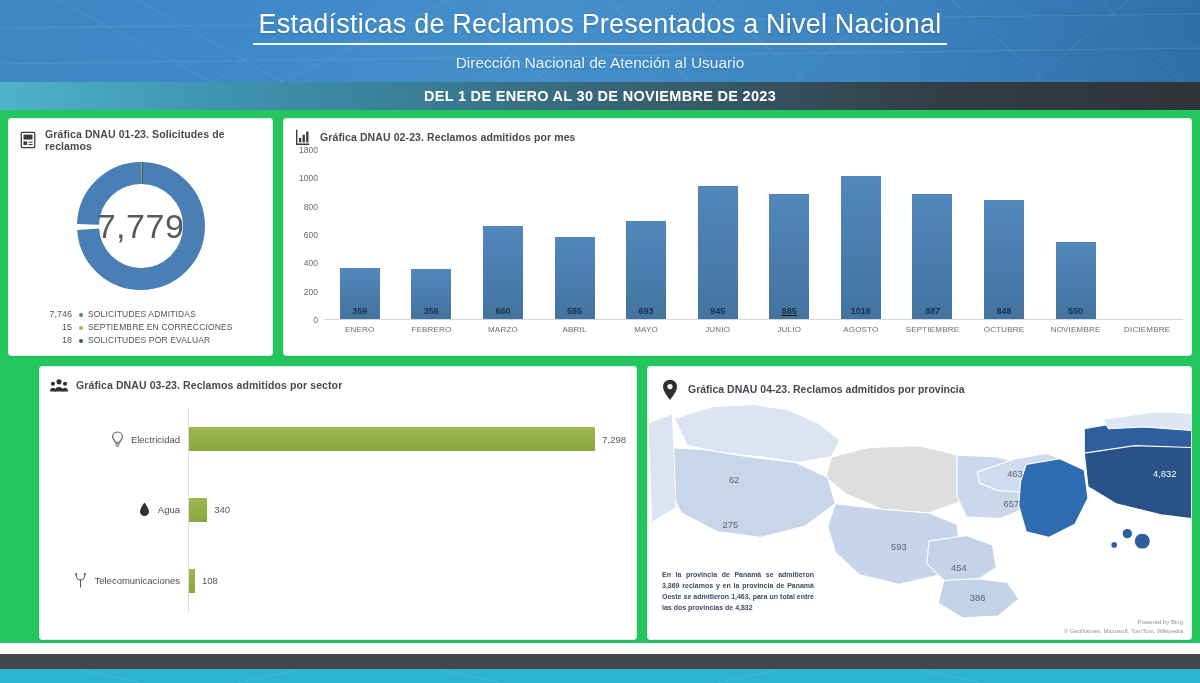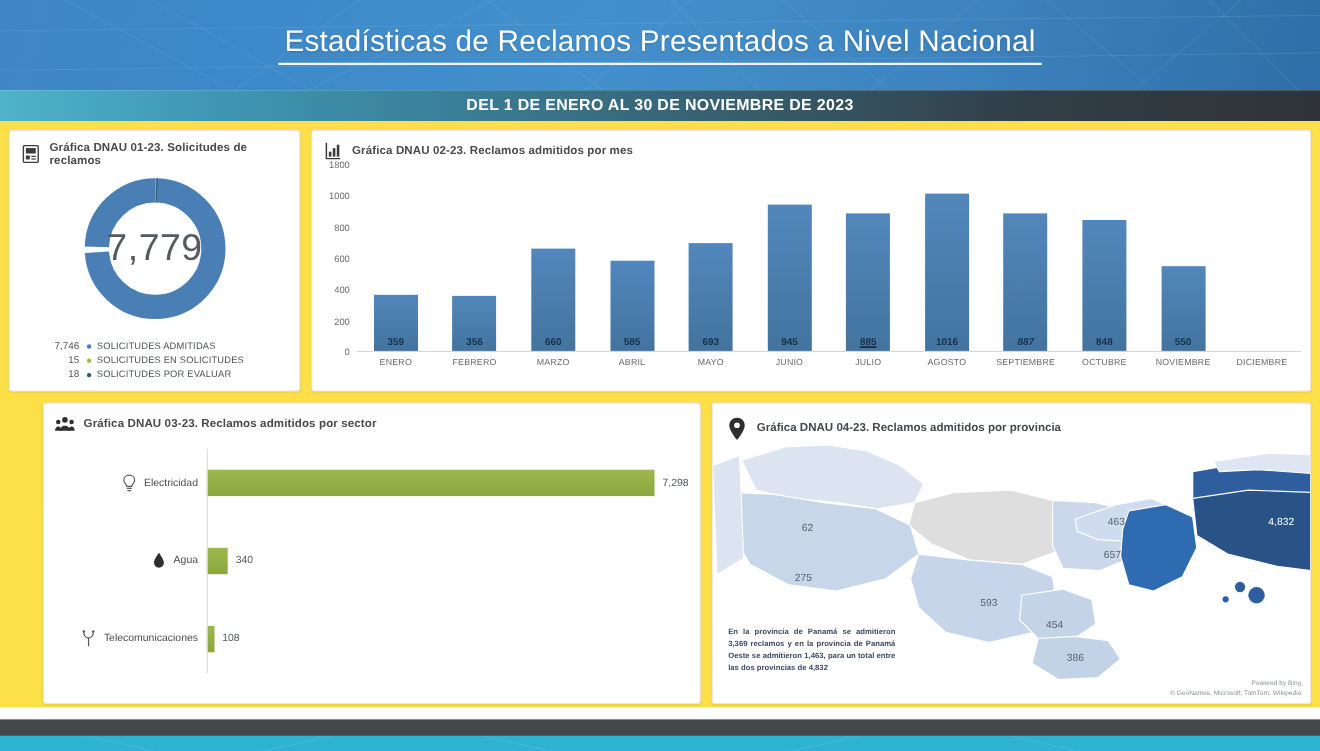--- a/index.html
+++ b/index.html
@@ -46,21 +46,21 @@
     width: 1200px; height: 28px;
     background: linear-gradient(90deg,#4fb3c9 0%, #3f97b4 16%, #3a7f98 34%, #375f6e 55%, #323e46 78%, #2f3338 100%);
     display: flex; align-items: center; justify-content: center;
   }
   .datebar span {
     font-size: 14.5px; font-weight: bold; color: #ffffff;
     letter-spacing: .3px;
   }
 
   
-  .content { position: relative; width: 1200px; height: 533px; padding: 8px 8px 0 8px; background: #fde047; }
+  .content { position: relative; width: 1200px; height: 533px; padding: 8px 8px 0 8px; background: #22c55e; }
   .row { display: flex; gap: 10px; }
   .row-top { height: 238px; }
   .row-bottom { height: 274px; margin-top: 10px; padding-left: 31px; }
 
   .card {
     background: #ffffff;
     border: 1px solid #e8e8e8;
     border-radius: 3px;
     box-shadow: 0 1px 2px rgba(0,0,0,.07);
     position: relative;
@@ -156,20 +156,21 @@
         <line x1="1020" y1="92" x2="1140" y2="-10"></line>
         <line x1="1090" y1="-10" x2="1190" y2="92"></line>
         <line x1="0" y1="28" x2="1200" y2="14"></line>
         <line x1="0" y1="64" x2="1200" y2="48"></line>
         <line x1="260" y1="92" x2="470" y2="-10"></line>
         <line x1="600" y1="-10" x2="700" y2="92"></line>
       </g>
     </svg>
     <div class="header-inner">
       <div class="main-title">Estadísticas de Reclamos Presentados a Nivel Nacional</div>
+      <div class="sub-title">Dirección Nacional de Atención al Usuario</div>
     </div>
   </div>
 
   <div class="datebar">
     <span>DEL 1 DE ENERO AL 30 DE NOVIEMBRE DE 2023</span>
   </div>
 
   <div class="content">
 
     <div class="row row-top">
@@ -200,21 +201,21 @@
 
         <div class="legend">
           <div class="legend-row">
             <span class="legend-val">7,746</span>
             <span class="legend-dot" style="background:#4a7fb5"></span>
             <span class="legend-label">SOLICITUDES ADMITIDAS</span>
           </div>
           <div class="legend-row">
             <span class="legend-val">15</span>
             <span class="legend-dot" style="background:#9cb84e"></span>
-            <span class="legend-label">SOLICITUDES EN SOLICITUDES</span>
+            <span class="legend-label">SEPTIEMBRE EN CORRECCIONES</span>
           </div>
           <div class="legend-row">
             <span class="legend-val">18</span>
             <span class="legend-dot" style="background:#38506b"></span>
             <span class="legend-label">SOLICITUDES POR EVALUAR</span>
           </div>
         </div>
       </div>
 
       <div class="card card-bars">

